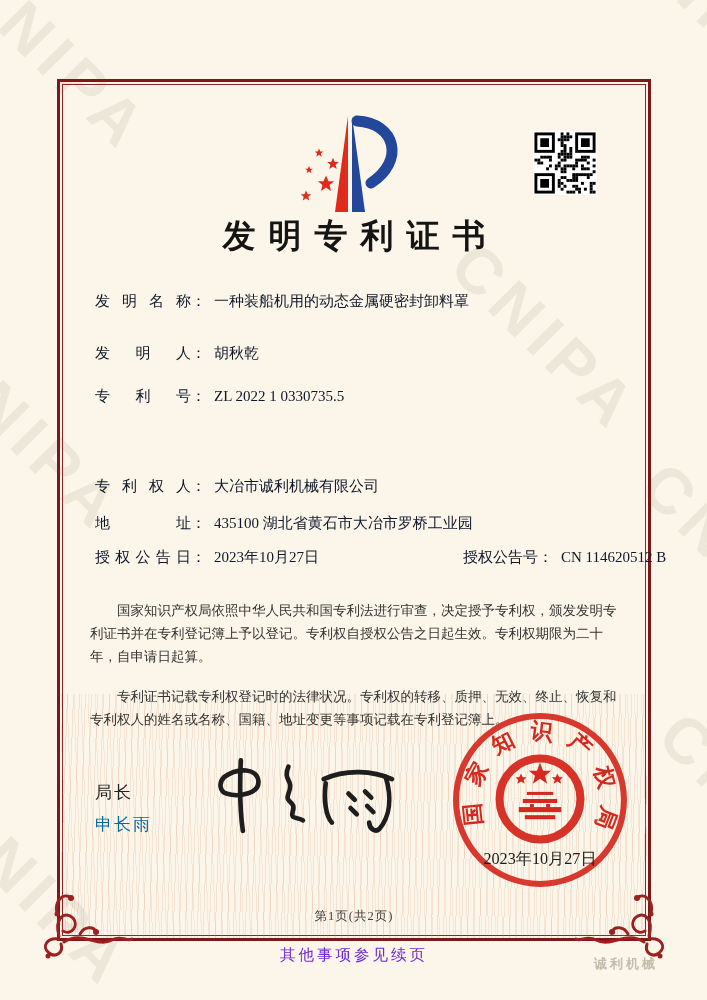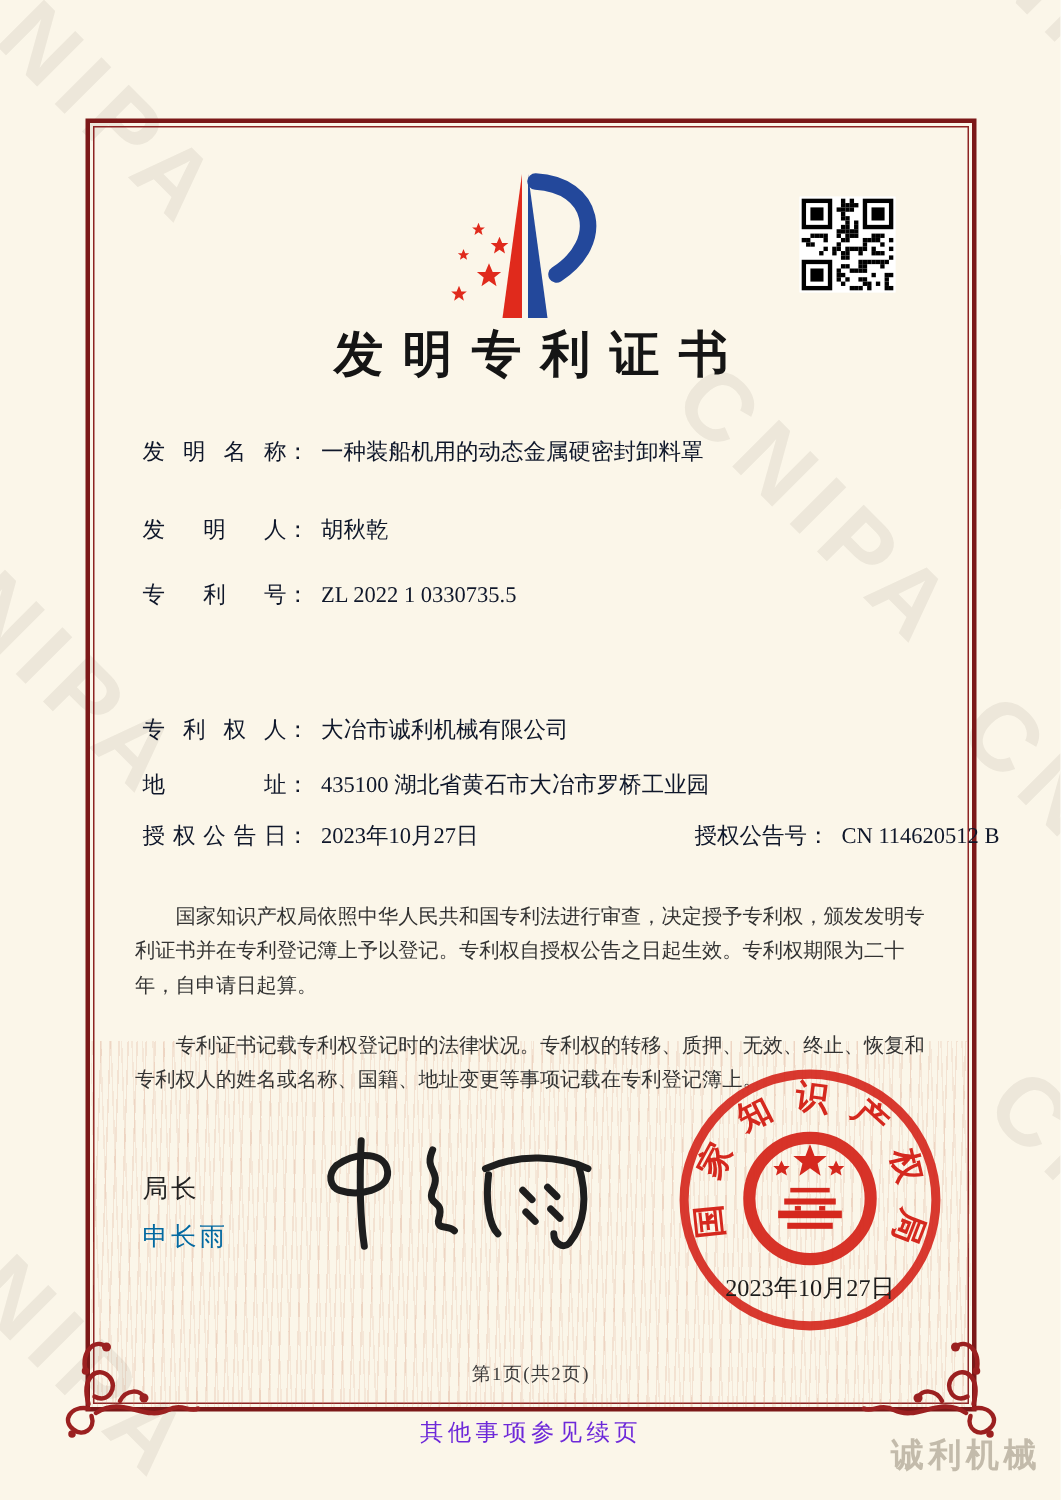--- a/index.html
+++ b/index.html
@@ -3,21 +3,21 @@
 <meta charset="utf-8">
 <style>
   html,body{margin:0;padding:0;}
   body{width:707px;height:1000px;font-family:"Liberation Serif","DejaVu Serif",serif;}
   .page{position:relative;width:707px;height:1000px;background:#fbf6e9;overflow:hidden;}
 
   
   .wm{position:absolute;font-family:"Liberation Sans","DejaVu Sans",sans-serif;
       font-weight:700;font-size:64px;letter-spacing:8px;color:rgba(186,178,162,0.22);
       transform:rotate(45deg);white-space:nowrap;user-select:none;}
-  .wm-company{position:absolute;left:594px;top:955px;font-size:22px;letter-spacing:3px;
+  .wm-company{position:absolute;left:594px;top:955px;font-size:13px;letter-spacing:3px;
       color:rgba(158,148,130,0.6);font-family:"Liberation Serif",serif;font-weight:700;text-align:right;}
 
   
   .frame{position:absolute;left:57px;top:79px;width:594px;height:862px;
          border:3px solid #7c1818;box-sizing:border-box;}
   .frame-inner{position:absolute;inset:2px;border:1.5px solid #8e2424;}
   .guilloche{position:absolute;left:61px;top:694px;width:586px;height:244px;
       background-image:
         repeating-linear-gradient(92deg, rgba(203,128,96,.17) 0 1px, transparent 1px 6px),
         repeating-linear-gradient(88deg, rgba(203,128,96,.13) 0 1px, transparent 1px 7px);}

